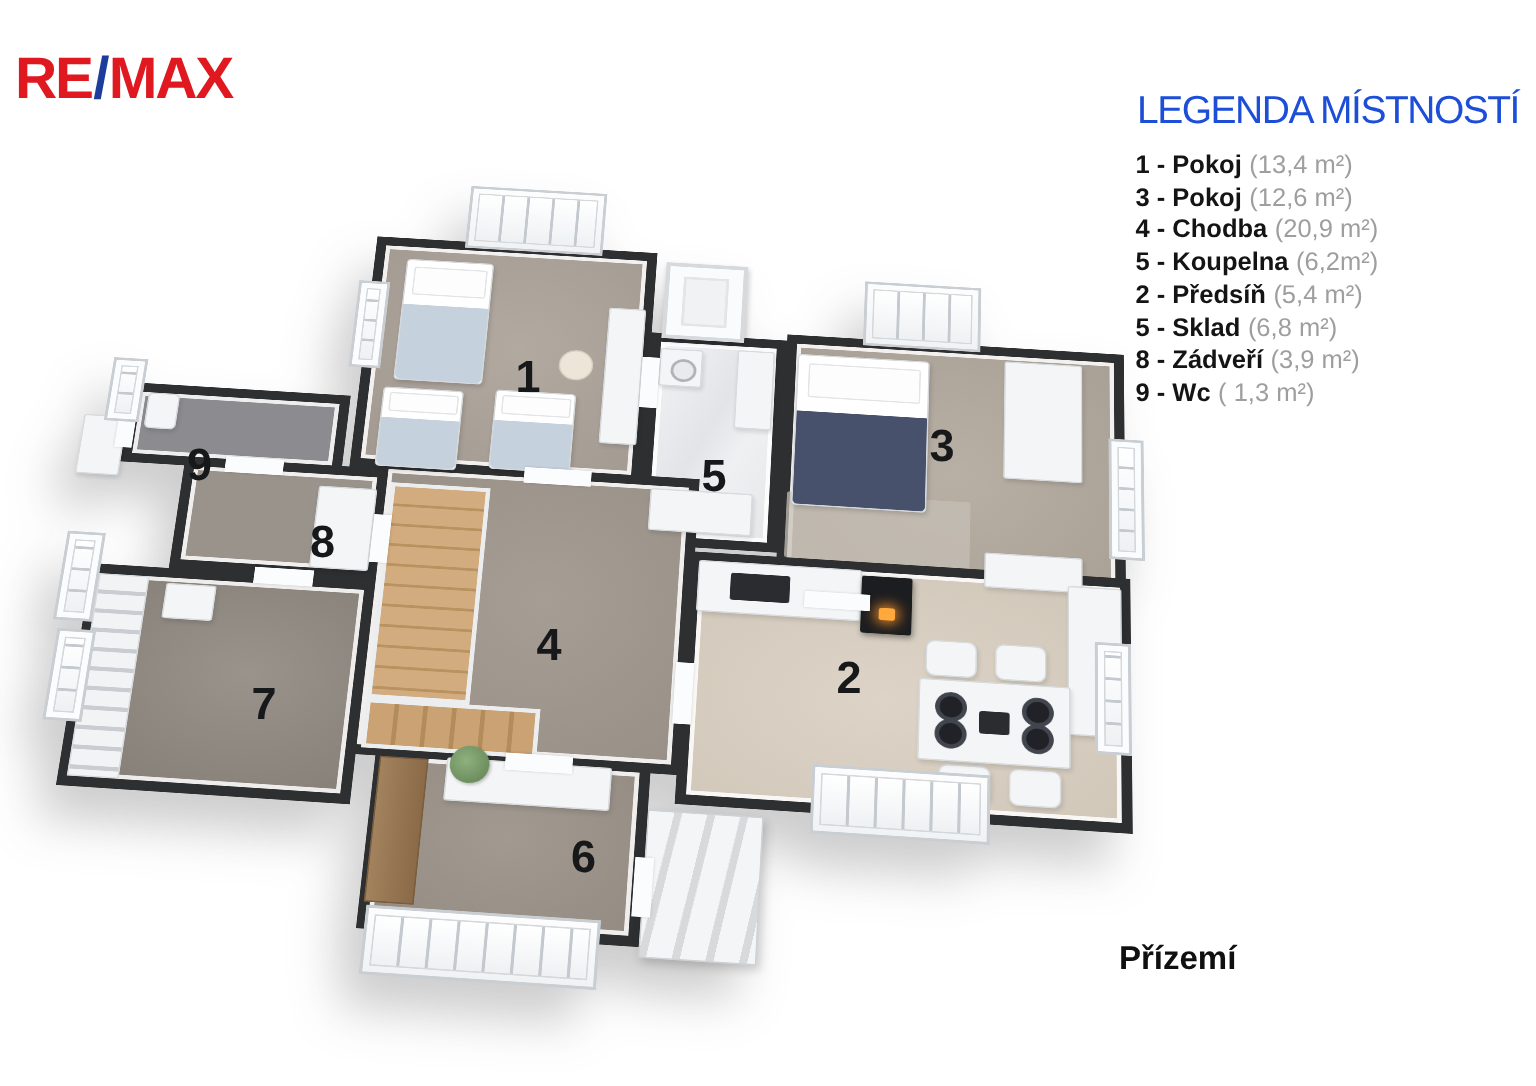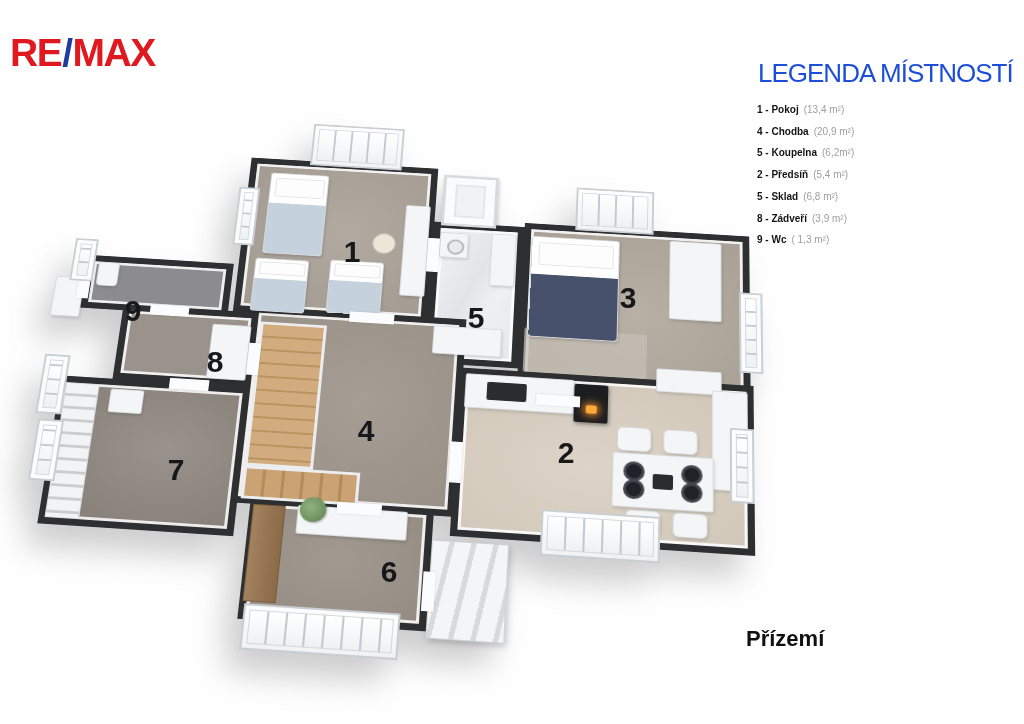--- a/index.html
+++ b/index.html
@@ -8,21 +8,21 @@
 
   
   .logo{position:absolute;left:10px;top:33px;font-size:39px;font-weight:800;letter-spacing:-1.5px;
         line-height:1;white-space:nowrap;}
   .logo .red{color:#e0181f;}
   .logo .blue{color:#1d3c9c;padding:0 1px;}
 
   
   .legend{position:absolute;left:757px;top:58px;width:260px;}
   .legend-title{font-size:26px;font-weight:400;letter-spacing:-1px;color:#1d4ed8;margin:0 0 10px 1px;}
-  .legend-row{font-size:10px;line-height:21.7px;white-space:nowrap;}
+  .legend-row{font-size:17px;line-height:21.7px;white-space:nowrap;}
   .l-label{font-weight:700;color:#141414;}
   .l-area{font-weight:400;color:#9e9e9e;margin-left:5px;}
 
   
   .floor-label{position:absolute;left:746px;top:626px;font-size:22px;font-weight:700;color:#101010;}
 
   
   .plan-wrap{position:absolute;left:15px;top:50px;width:780px;height:620px;
              filter:drop-shadow(-14px 22px 16px rgba(55,55,60,.25));}
   .plan-3d{position:absolute;inset:0;transform-origin:390px 370px;
@@ -208,20 +208,23 @@
     <div class="rnum p8">8</div>
     <div class="rnum p9">9</div>
   </div>
 
   <div class="legend">
     <div class="legend-title">LEGENDA MÍSTNOSTÍ</div>
     <div class="legend-row">
       <span class="l-label">1 - Pokoj</span><span class="l-area">(13,4 m²)</span>
     </div>
     <div class="legend-row">
+      <span class="l-label">3 - Pokoj</span><span class="l-area">(12,6 m²)</span>
+    </div>
+    <div class="legend-row">
       <span class="l-label">4 - Chodba</span><span class="l-area">(20,9 m²)</span>
     </div>
     <div class="legend-row">
       <span class="l-label">5 - Koupelna</span><span class="l-area">(6,2m²)</span>
     </div>
     <div class="legend-row">
       <span class="l-label">2 - Předsíň</span><span class="l-area">(5,4 m²)</span>
     </div>
     <div class="legend-row">
       <span class="l-label">5 - Sklad</span><span class="l-area">(6,8 m²)</span>

